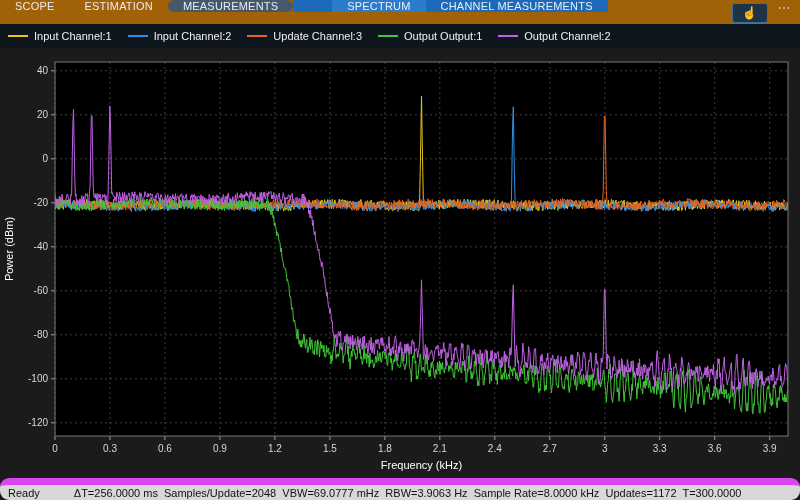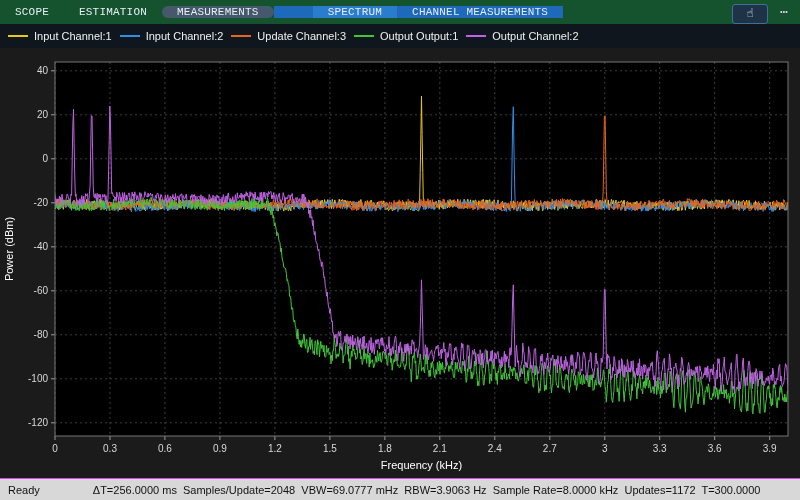--- a/index.html
+++ b/index.html
@@ -1,37 +1,37 @@
 <!DOCTYPE html>
 <html><head>
 <meta charset="utf-8">
 <style>
   html,body{margin:0;padding:0;width:800px;height:500px;overflow:hidden;
     background:#1b1b1b;font-family:"Liberation Sans",sans-serif;}
-  .toolbar{height:24px;background:#14532d;display:flex;align-items:center;
-    color:#e8eef6;font-size:11px;user-select:none;font-family:Liberation Mono, monospace;}
+  .toolbar{height:24px;background:#a16207;display:flex;align-items:flex-start;
+    color:#e8eef6;font-size:11px;user-select:none;}
   .tab{display:flex;align-items:center;padding:0 15px;cursor:pointer;white-space:nowrap;letter-spacing:.2px;}
   .tab.selected{background:#46586c;border-radius:6px;}
   .ctx-group{display:flex;background:#1d69ba;padding-left:39px;}
   .tab.ctx-active{background:#2a7ccc;}
   .toolbar-spacer{flex:1;}
   .icon-btn{width:34px;height:18px;margin:3px 4px 0 0;display:flex;align-items:center;
     justify-content:center;border:1px solid #3f6f9f;border-radius:3px;background:#1f3346;
     color:#d6e6f7;font-size:12px;cursor:pointer;}
   .more-btn{width:24px;display:flex;align-items:center;justify-content:center;
     color:#cfd8e3;font-size:13px;cursor:pointer;margin-right:4px;}
   .legend{height:24px;background:#10161d;display:flex;align-items:center;
-    padding-left:8px;gap:8px;}
+    padding-left:8px;gap:16px;}
   .legend-item{display:flex;align-items:center;gap:6px;color:#f0f0f0;font-size:11px;cursor:pointer;white-space:nowrap;}
   .swatch{display:inline-block;width:20px;height:2px;}
   .plot-wrap{height:430px;position:relative;background:#1b1b1b;}
   .plot-wrap svg{position:absolute;left:0;top:0;font-family:"Liberation Sans",sans-serif;}
-  .statusbar{height:22px;box-sizing:border-box;background:#d8d8d8;border-top:1px solid #d946ef;
-    display:flex;align-items:center;font-size:11px;color:#111;padding:0 8px;overflow:hidden;}
-  .status-info{white-space:pre;margin-left:53px;overflow:hidden;}
+  .statusbar{height:22px;box-sizing:border-box;background:#d8d8d8;border-top:7px solid #d946ef;
+    display:flex;align-items:center;font-size:11px;color:#111;padding:0 8px;overflow:hidden;border-radius:9px;}
+  .status-info{white-space:pre;margin-left:34px;overflow:hidden;}
 </style>
 </head>
 <body>
 
 <div class="toolbar">
   <div class="tab">SCOPE</div>
   <div class="tab">ESTIMATION</div>
   <div class="tab selected">MEASUREMENTS</div>
   <div class="ctx-group">
     <div class="tab ctx-active">SPECTRUM</div>

